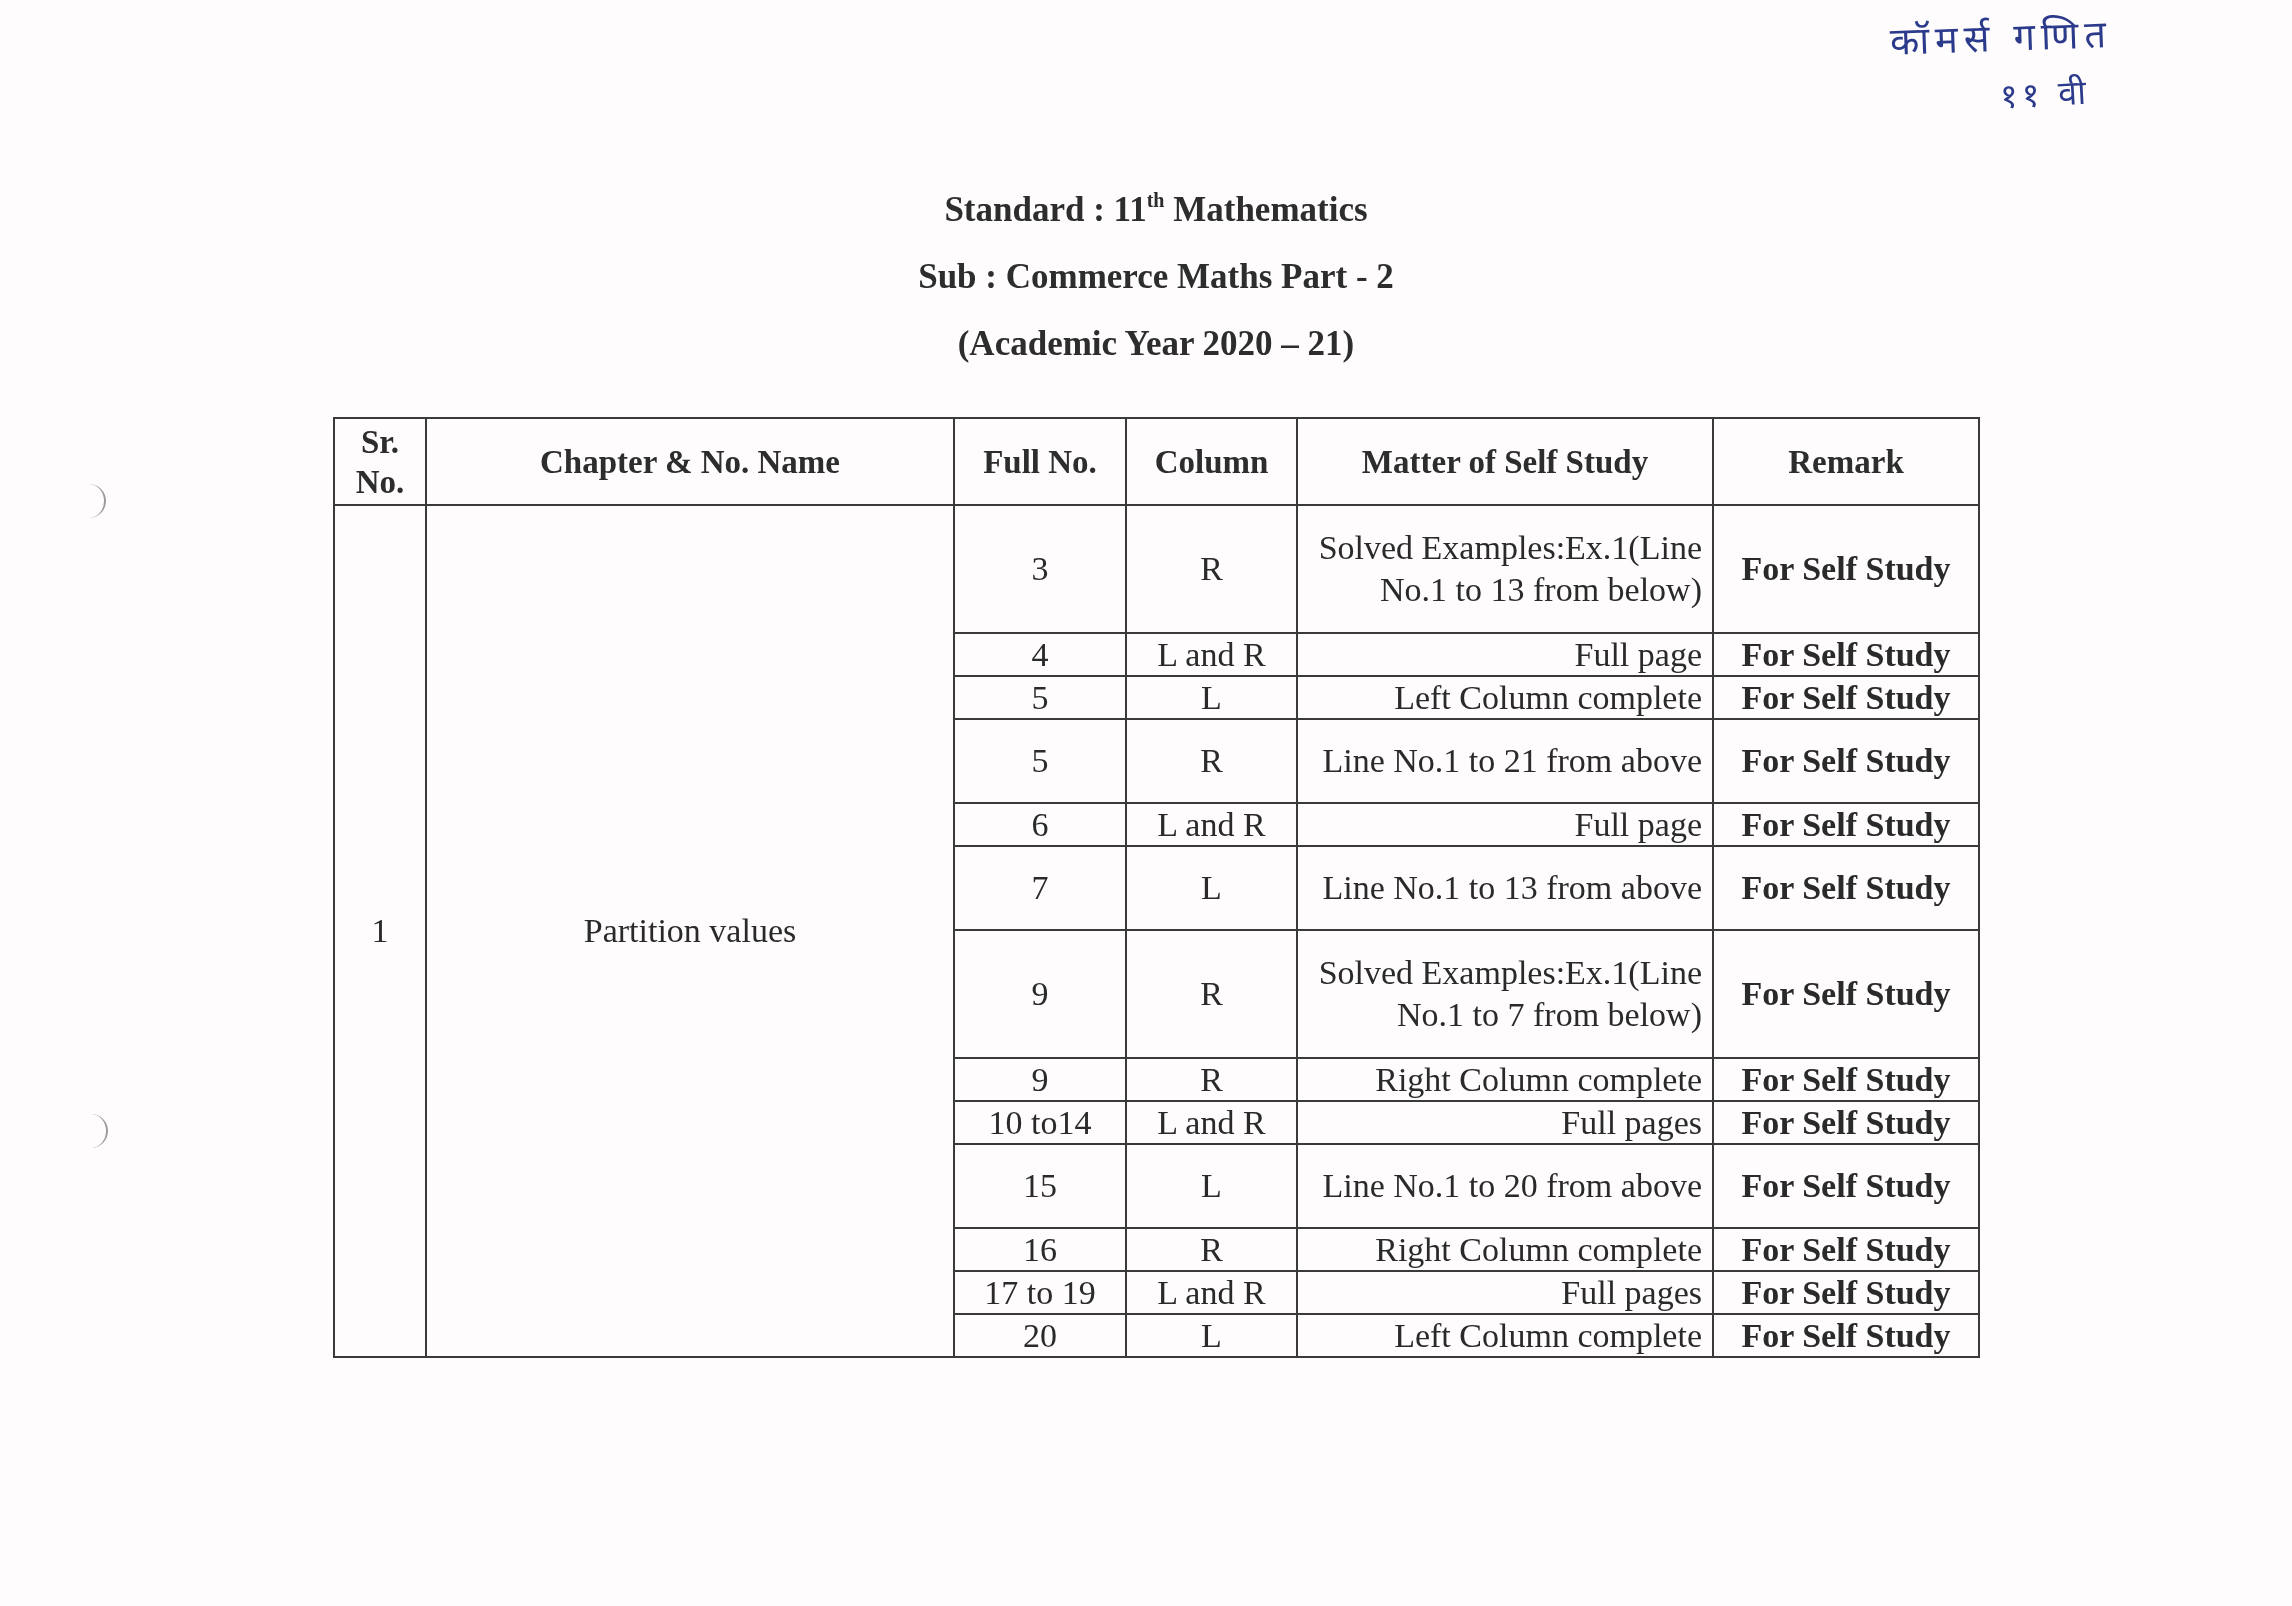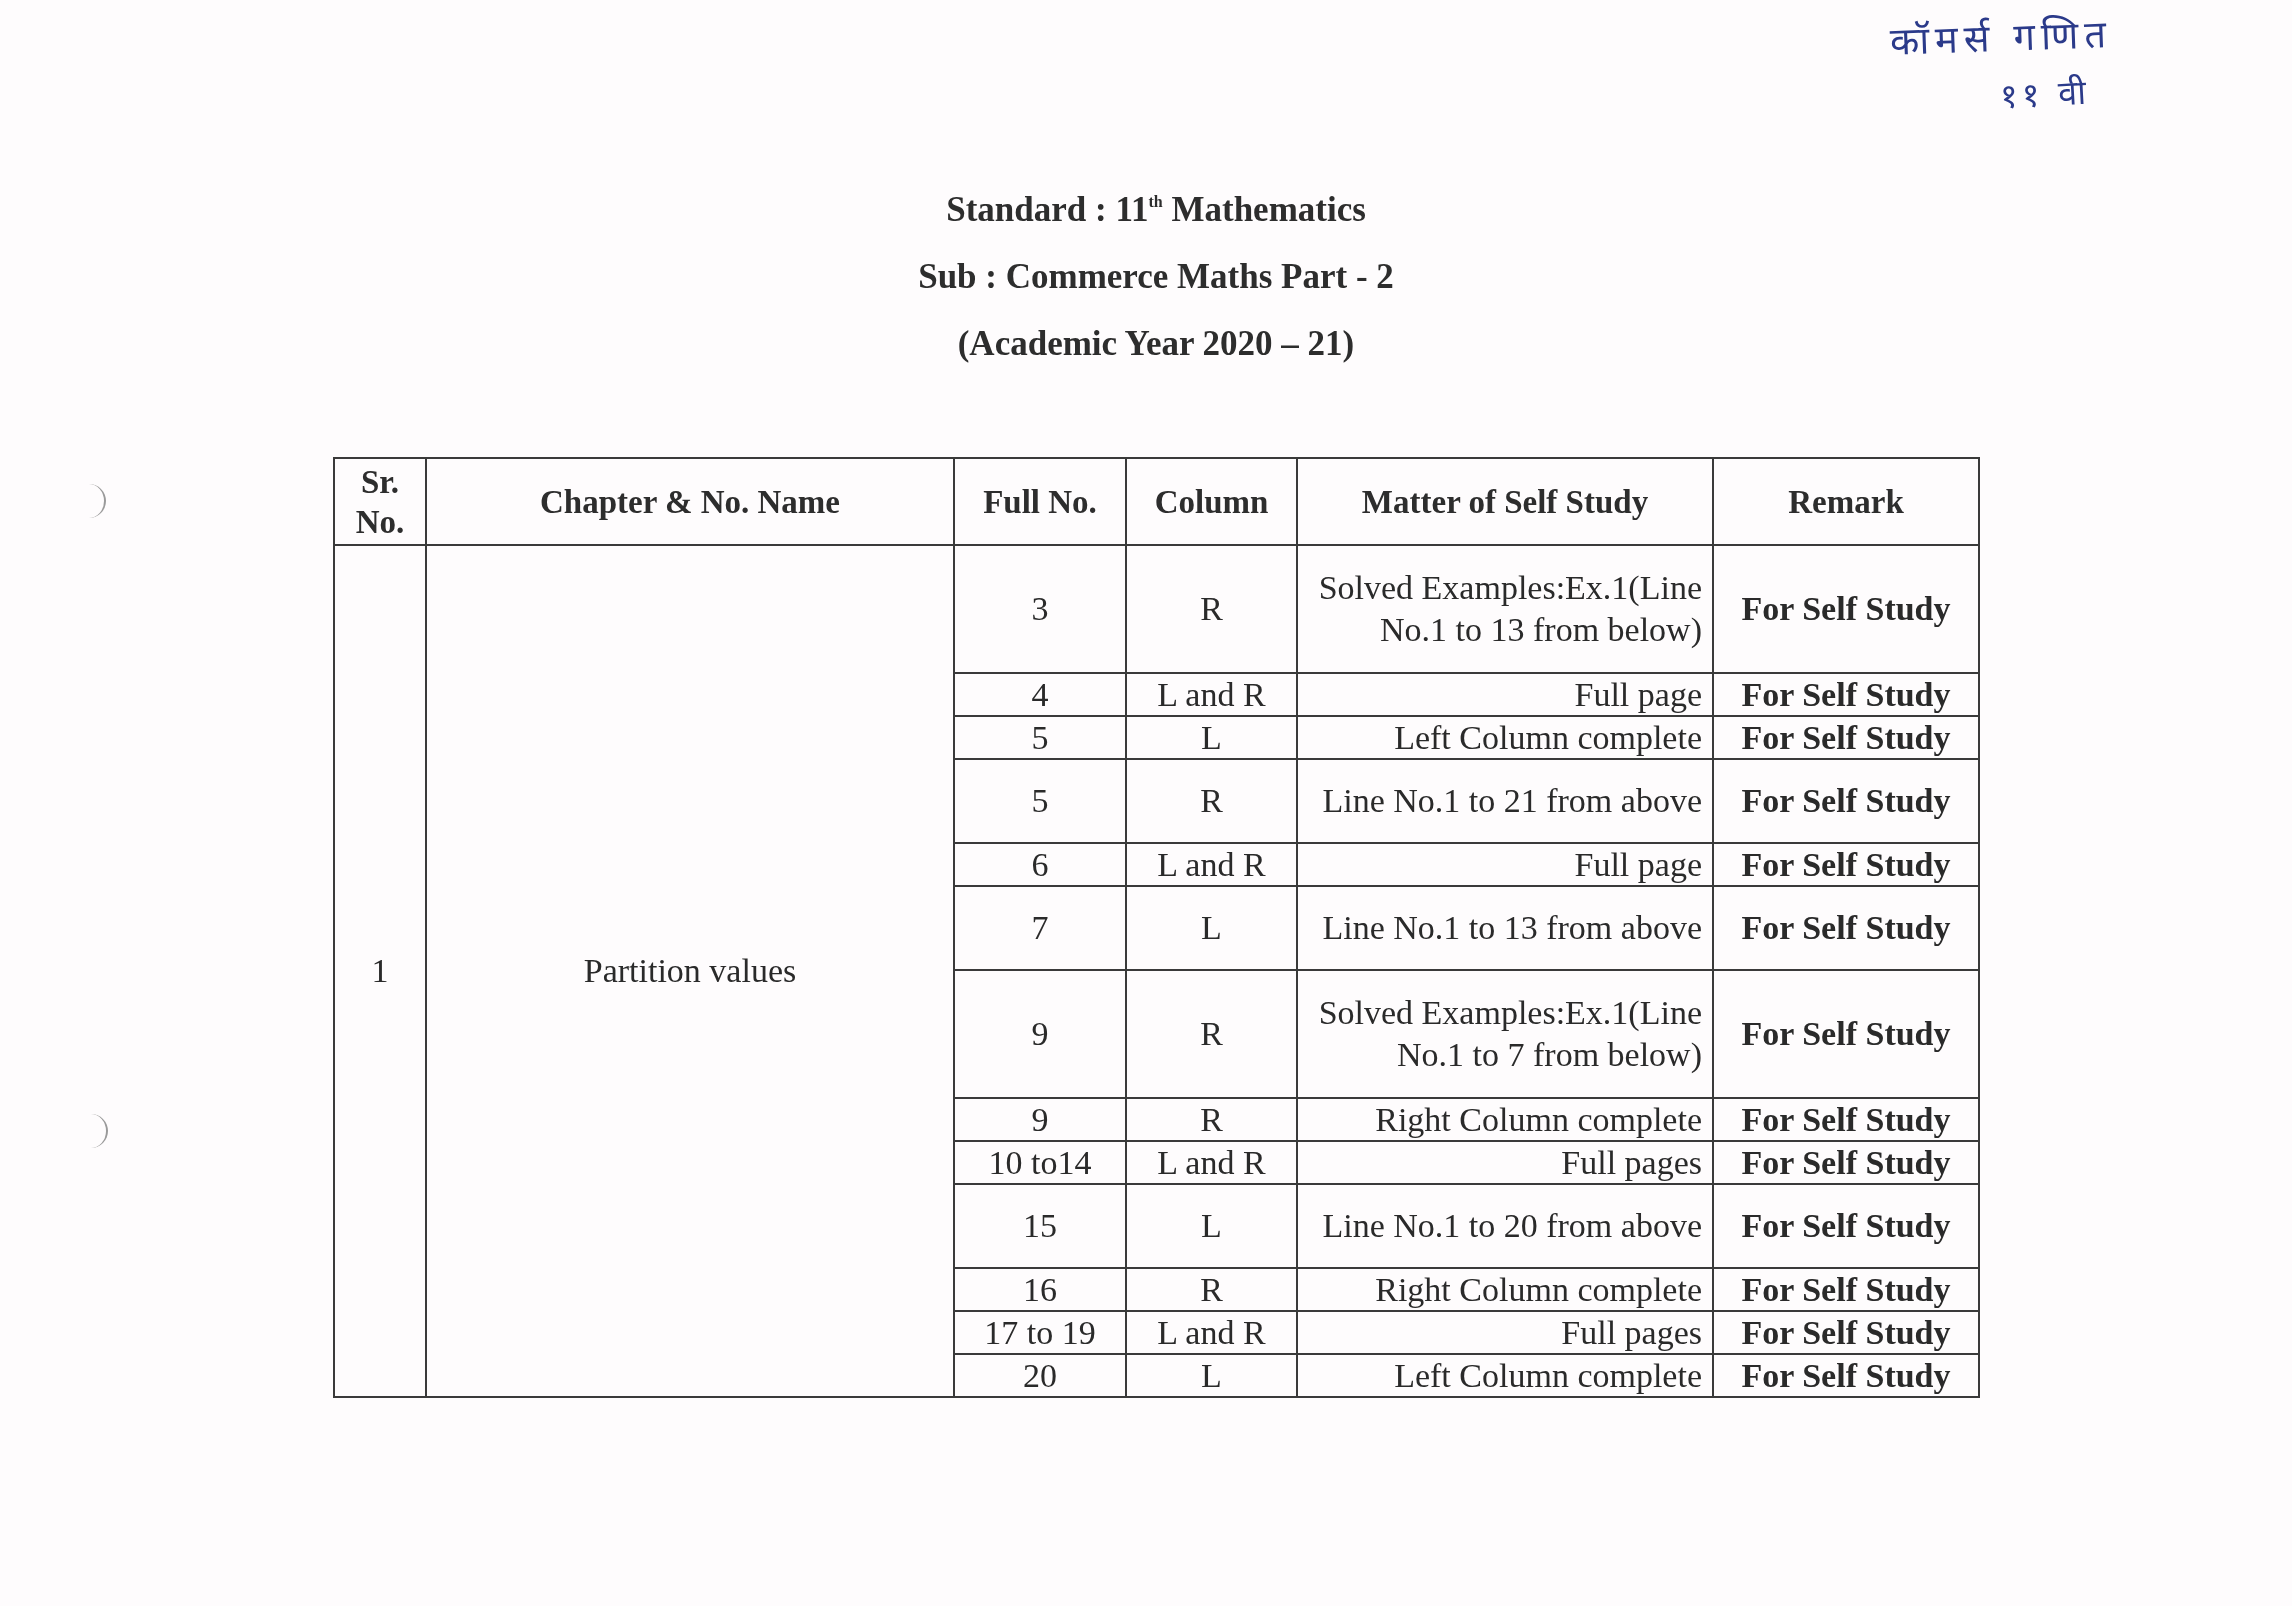--- a/index.html
+++ b/index.html
@@ -17,28 +17,28 @@
   }
   .hw-line1 { position: absolute; left: 10px; top: 6px; font-size: 38px; letter-spacing: 6px; transform: rotate(-2deg); }
   .hw-line2 { position: absolute; left: 120px; top: 66px; font-size: 34px; letter-spacing: 4px; transform: rotate(-3deg); }
   .heading {
     position: absolute; left: 0; width: 2292px; text-align: center;
     font-weight: bold; font-size: 35px; color: #2d2d2d;
   }
   .h1 { top: 190px; left: 10px; }
   .h2 { top: 257px; left: 10px; }
   .h3 { top: 324px; left: 10px; }
-  sup { font-size: 16px; vertical-align: 14px; line-height: 0; }
+  sup { font-size: 20px; vertical-align: 14px; line-height: 0; }
 
   .punch { position: absolute; width: 22px; height: 34px; border-right: 2px solid #9a9a9a; border-radius: 0 20px 20px 0; }
   .punch1 { left: 82px; top: 484px; }
   .punch2 { left: 84px; top: 1114px; }
 
   table.schedule {
-    position: absolute; left: 333px; top: 457px;
+    position: absolute; left: 333px; top: 417px;
     width: 1645px;
     border-collapse: collapse;
     table-layout: fixed;
     font-size: 34px;
     padding-left: 12px;
   }
   table.schedule th, table.schedule td {
     border: 2px solid #3a3a3a;
     padding: 0 10px;
     vertical-align: middle;

